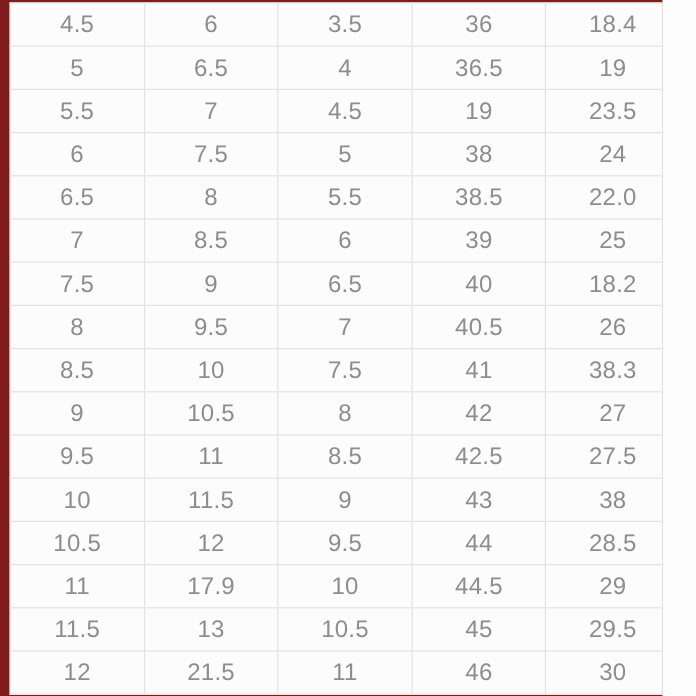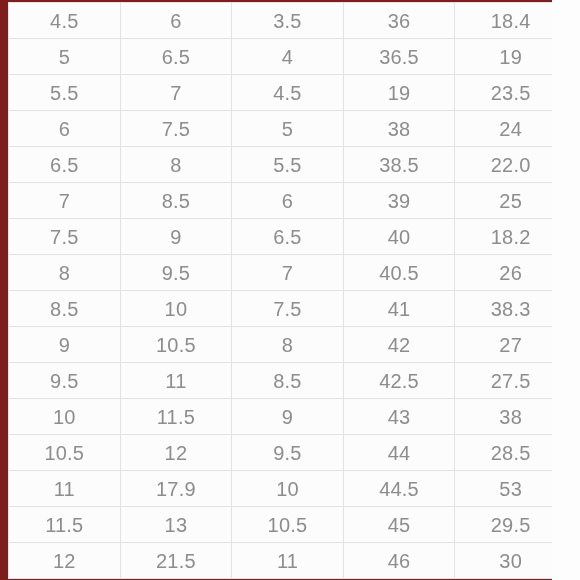--- a/index.html
+++ b/index.html
@@ -151,21 +151,21 @@
           <td>12</td>
           <td>9.5</td>
           <td>44</td>
           <td>28.5</td>
         </tr>
         <tr>
           <td>11</td>
           <td>17.9</td>
           <td>10</td>
           <td>44.5</td>
-          <td>53</td>
+          <td>29</td>
         </tr>
         <tr>
           <td>11.5</td>
           <td>13</td>
           <td>10.5</td>
           <td>45</td>
           <td>29.5</td>
         </tr>
         <tr>
           <td>12</td>

